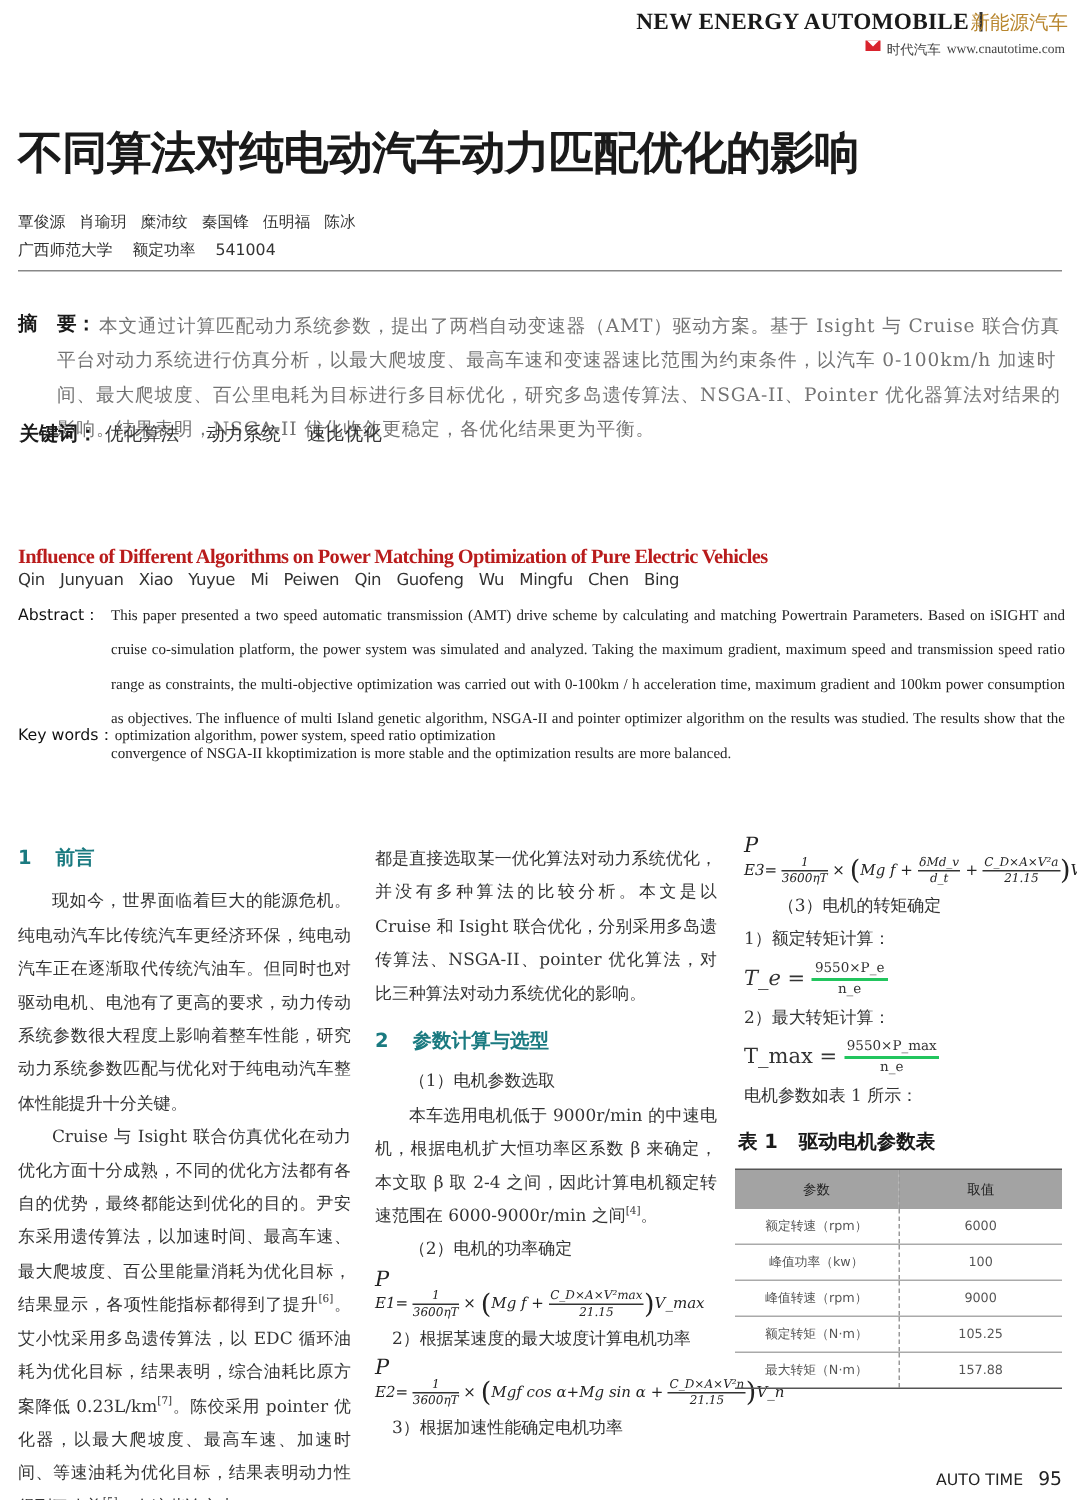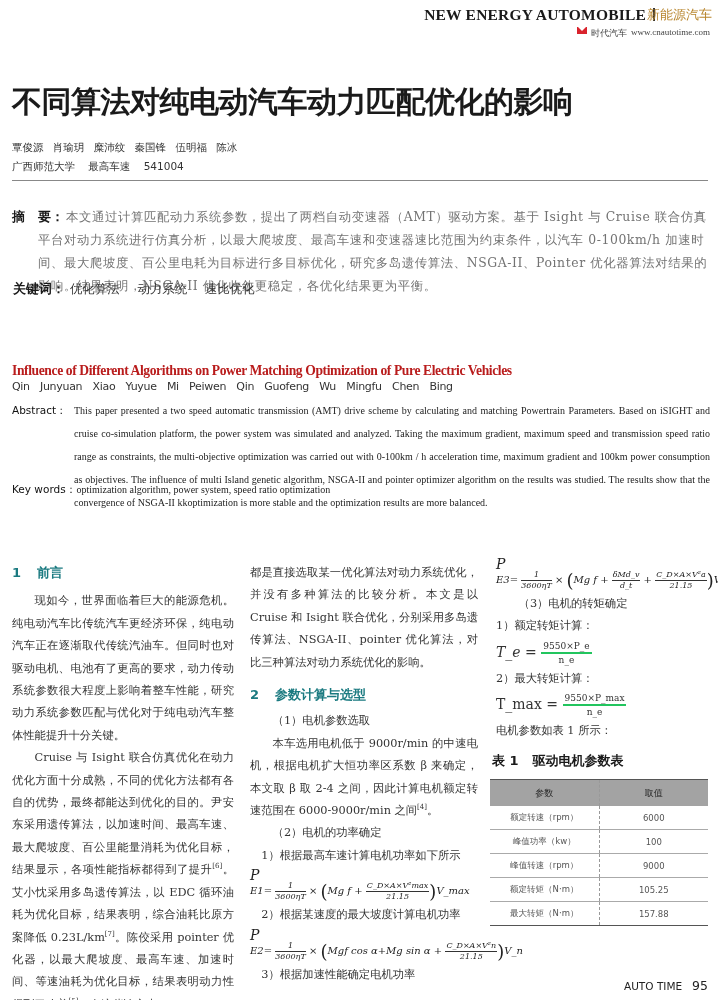--- a/index.html
+++ b/index.html
@@ -84,21 +84,21 @@
 <div class="abs" id="authors">
   <span>覃俊源</span>
   <span>肖瑜玥</span>
   <span>糜沛纹</span>
   <span>秦国锋</span>
   <span>伍明福</span>
   <span>陈冰</span>
 </div>
 <div class="abs" id="affil">
   <span>广西师范大学</span>
-  <span>最高车速</span>
+  <span>额定功率</span>
   <span>541004</span>
 </div>
 <div class="abs" id="rule1"></div>
 
 <div class="abs" id="abs-cn">
   <span class="lbl-cn">摘　要：</span>
   <div class="abs-cn-body">本文通过计算匹配动力系统参数，提出了两档自动变速器（AMT）驱动方案。基于 Isight 与 Cruise 联合仿真平台对动力系统进行仿真分析，以最大爬坡度、最高车速和变速器速比范围为约束条件，以汽车 0-100km/h 加速时间、最大爬坡度、百公里电耗为目标进行多目标优化，研究多岛遗传算法、NSGA-II、Pointer 优化器算法对结果的影响。结果表明，NSGA-II 优化收敛更稳定，各优化结果更为平衡。</div>
 </div>
 <div class="abs" id="kw-cn">
   <span class="lbl-cn" style="float:none;display:inline-block;">关键词：</span>
@@ -136,21 +136,20 @@
 </div>
 
 <div class="col" style="left:250px; top:562px; width:228px;">
   <p>都是直接选取某一优化算法对动力系统优化，并没有多种算法的比较分析。本文是以 Cruise 和 Isight 联合优化，分别采用多岛遗传算法、NSGA-II、pointer 优化算法，对比三种算法对动力系统优化的影响。</p>
   <h2 class="sec" style="margin-top:10px; margin-bottom:4px;">
     <span class="num">2</span><span>参数计算与选型</span>
   </h2>
   <p class="indent">（1）电机参数选取</p>
   <p class="indent"><span>本车选用电机低于 9000r/min 的中速电机，根据电机扩大恒功率区系数 β 来确定，本文取 β 取 2-4 之间，因此计算电机额定转速范围在 6000-9000r/min 之间</span><sup>[4]</sup><span>。</span></p>
   <p class="indent">（2）电机的功率确定</p>
-  <p style="padding-left:1em;">1）根据最高车速计算电机功率如下所示</p>
   <div class="formula">
     <span class="P">P</span>
     <span>E1=</span>
     <span class="frac"><span class="n">1</span><span>3600ηT</span></span> ×
     <span class="paren">(</span><span>Mg f +</span>
     <span class="frac"><span class="n">C_D×A×V²max</span><span>21.15</span></span><span class="paren">)</span><span>V_max</span>
   </div>
   <p style="padding-left:1em;">2）根据某速度的最大坡度计算电机功率</p>
   <div class="formula">
     <span class="P">P</span>

